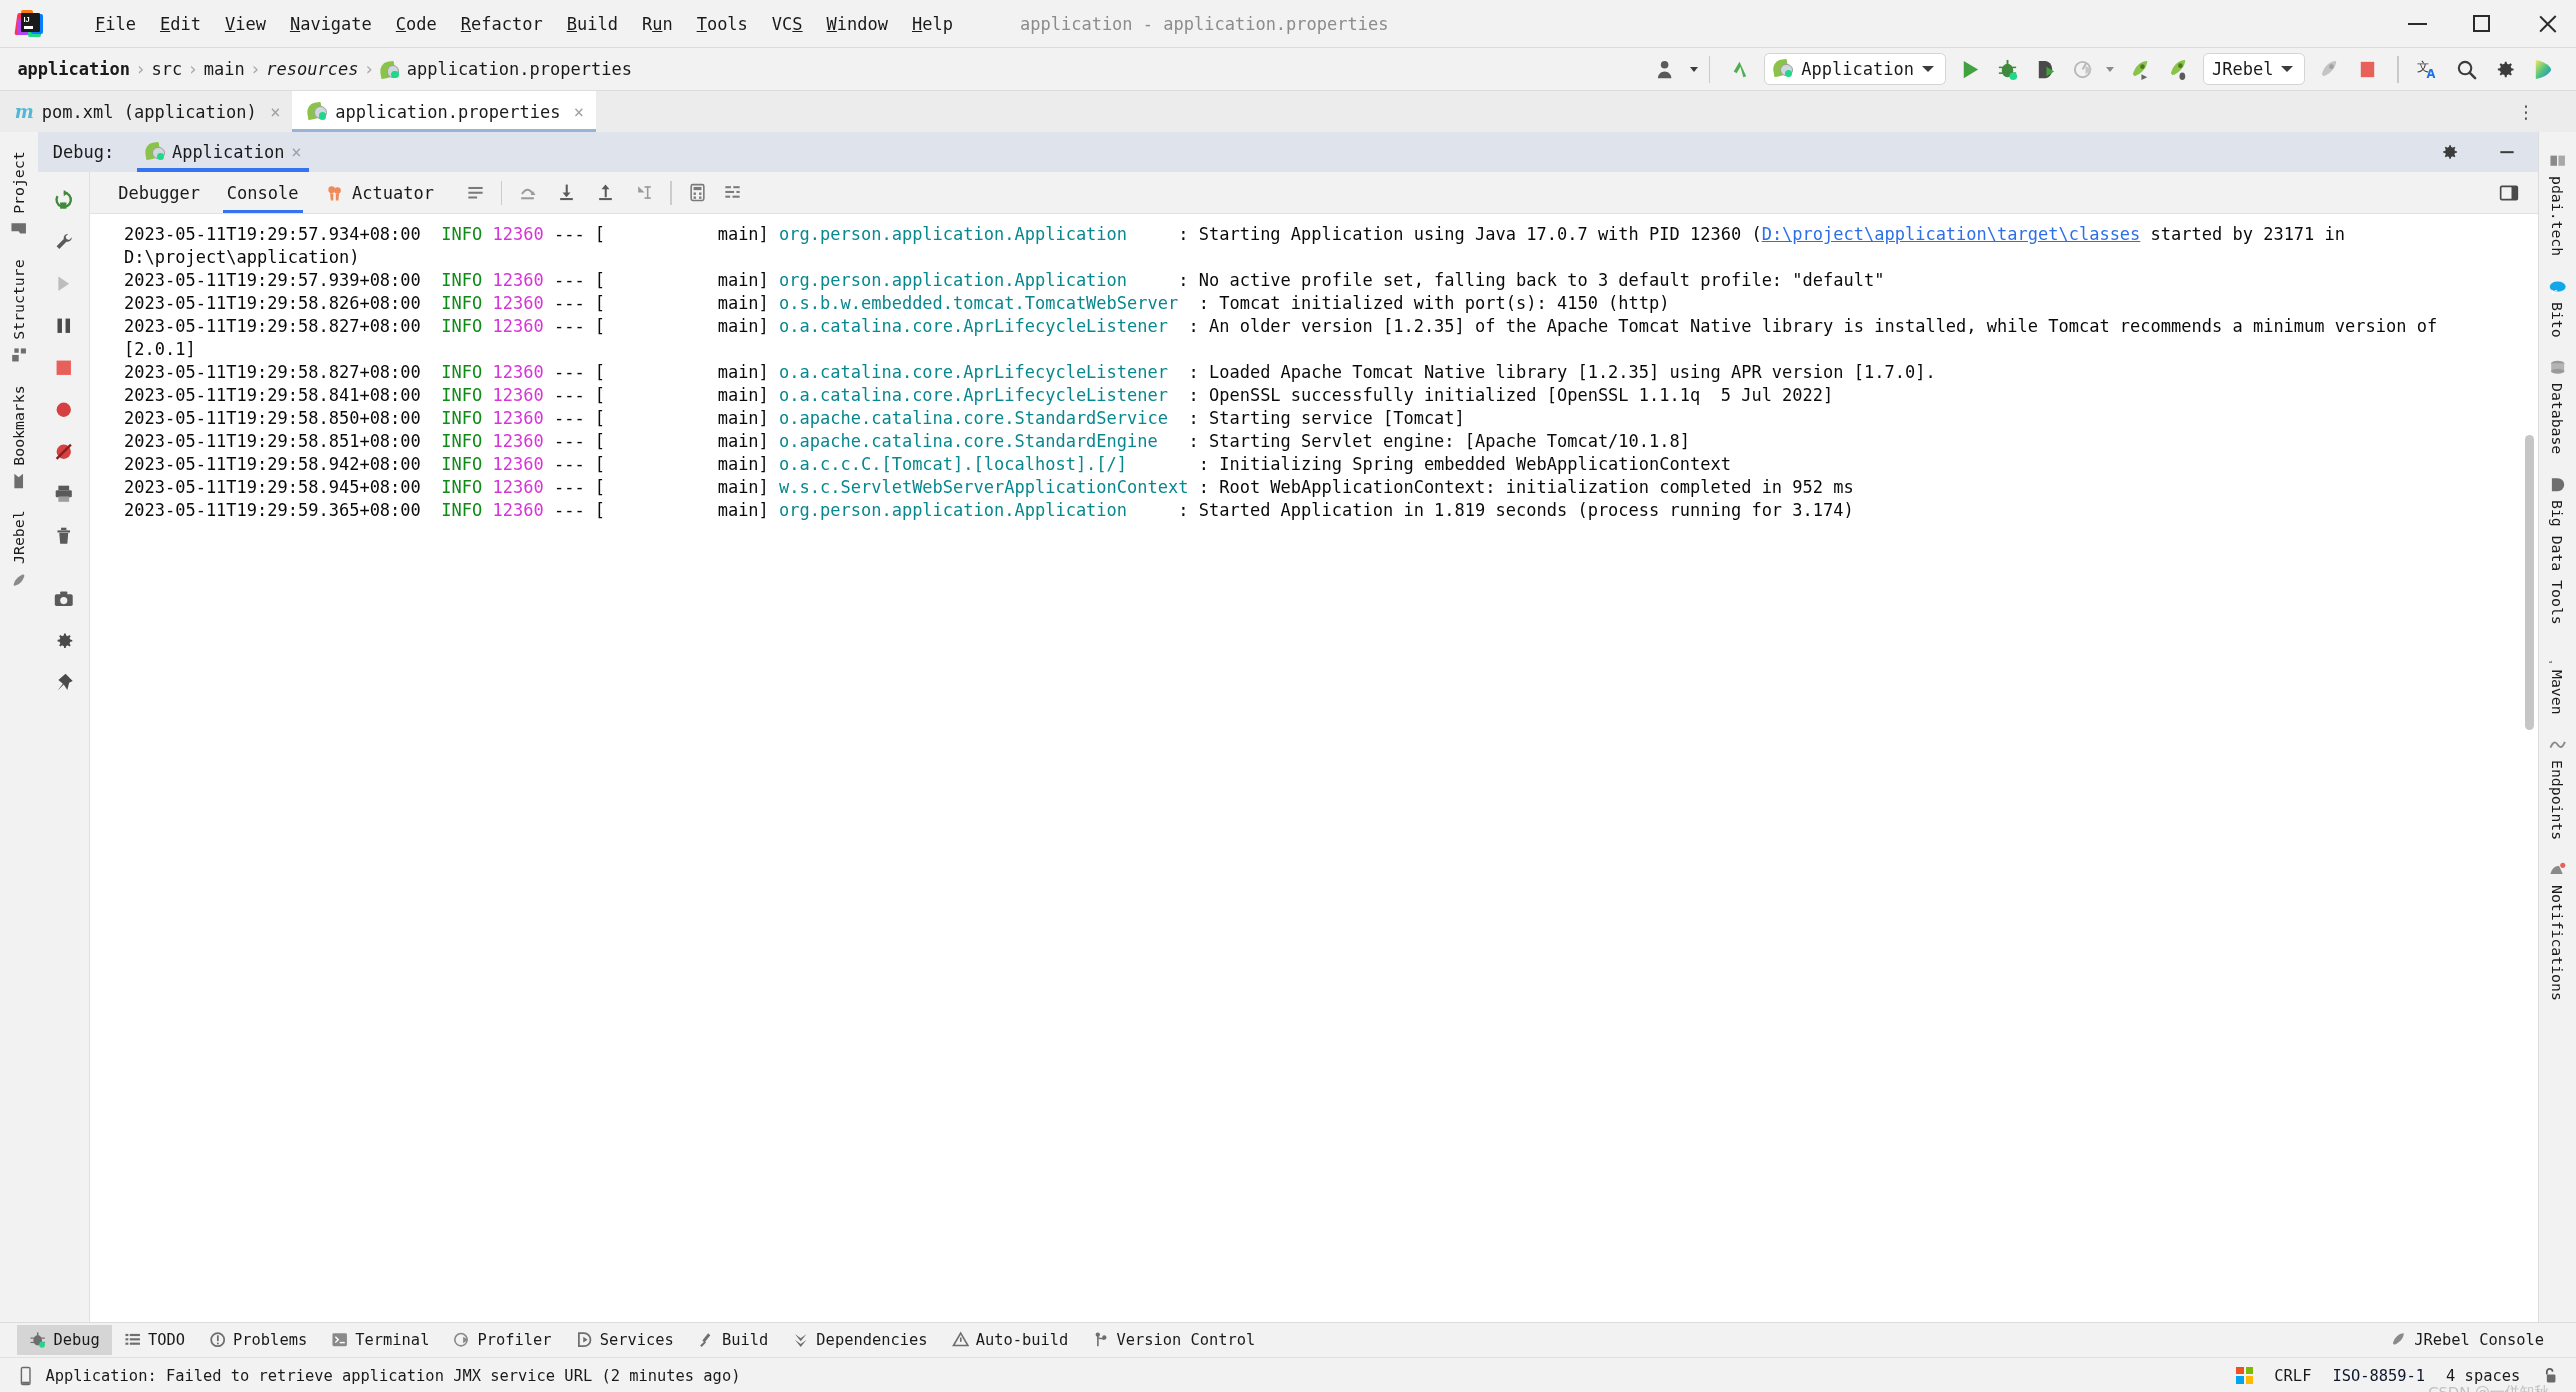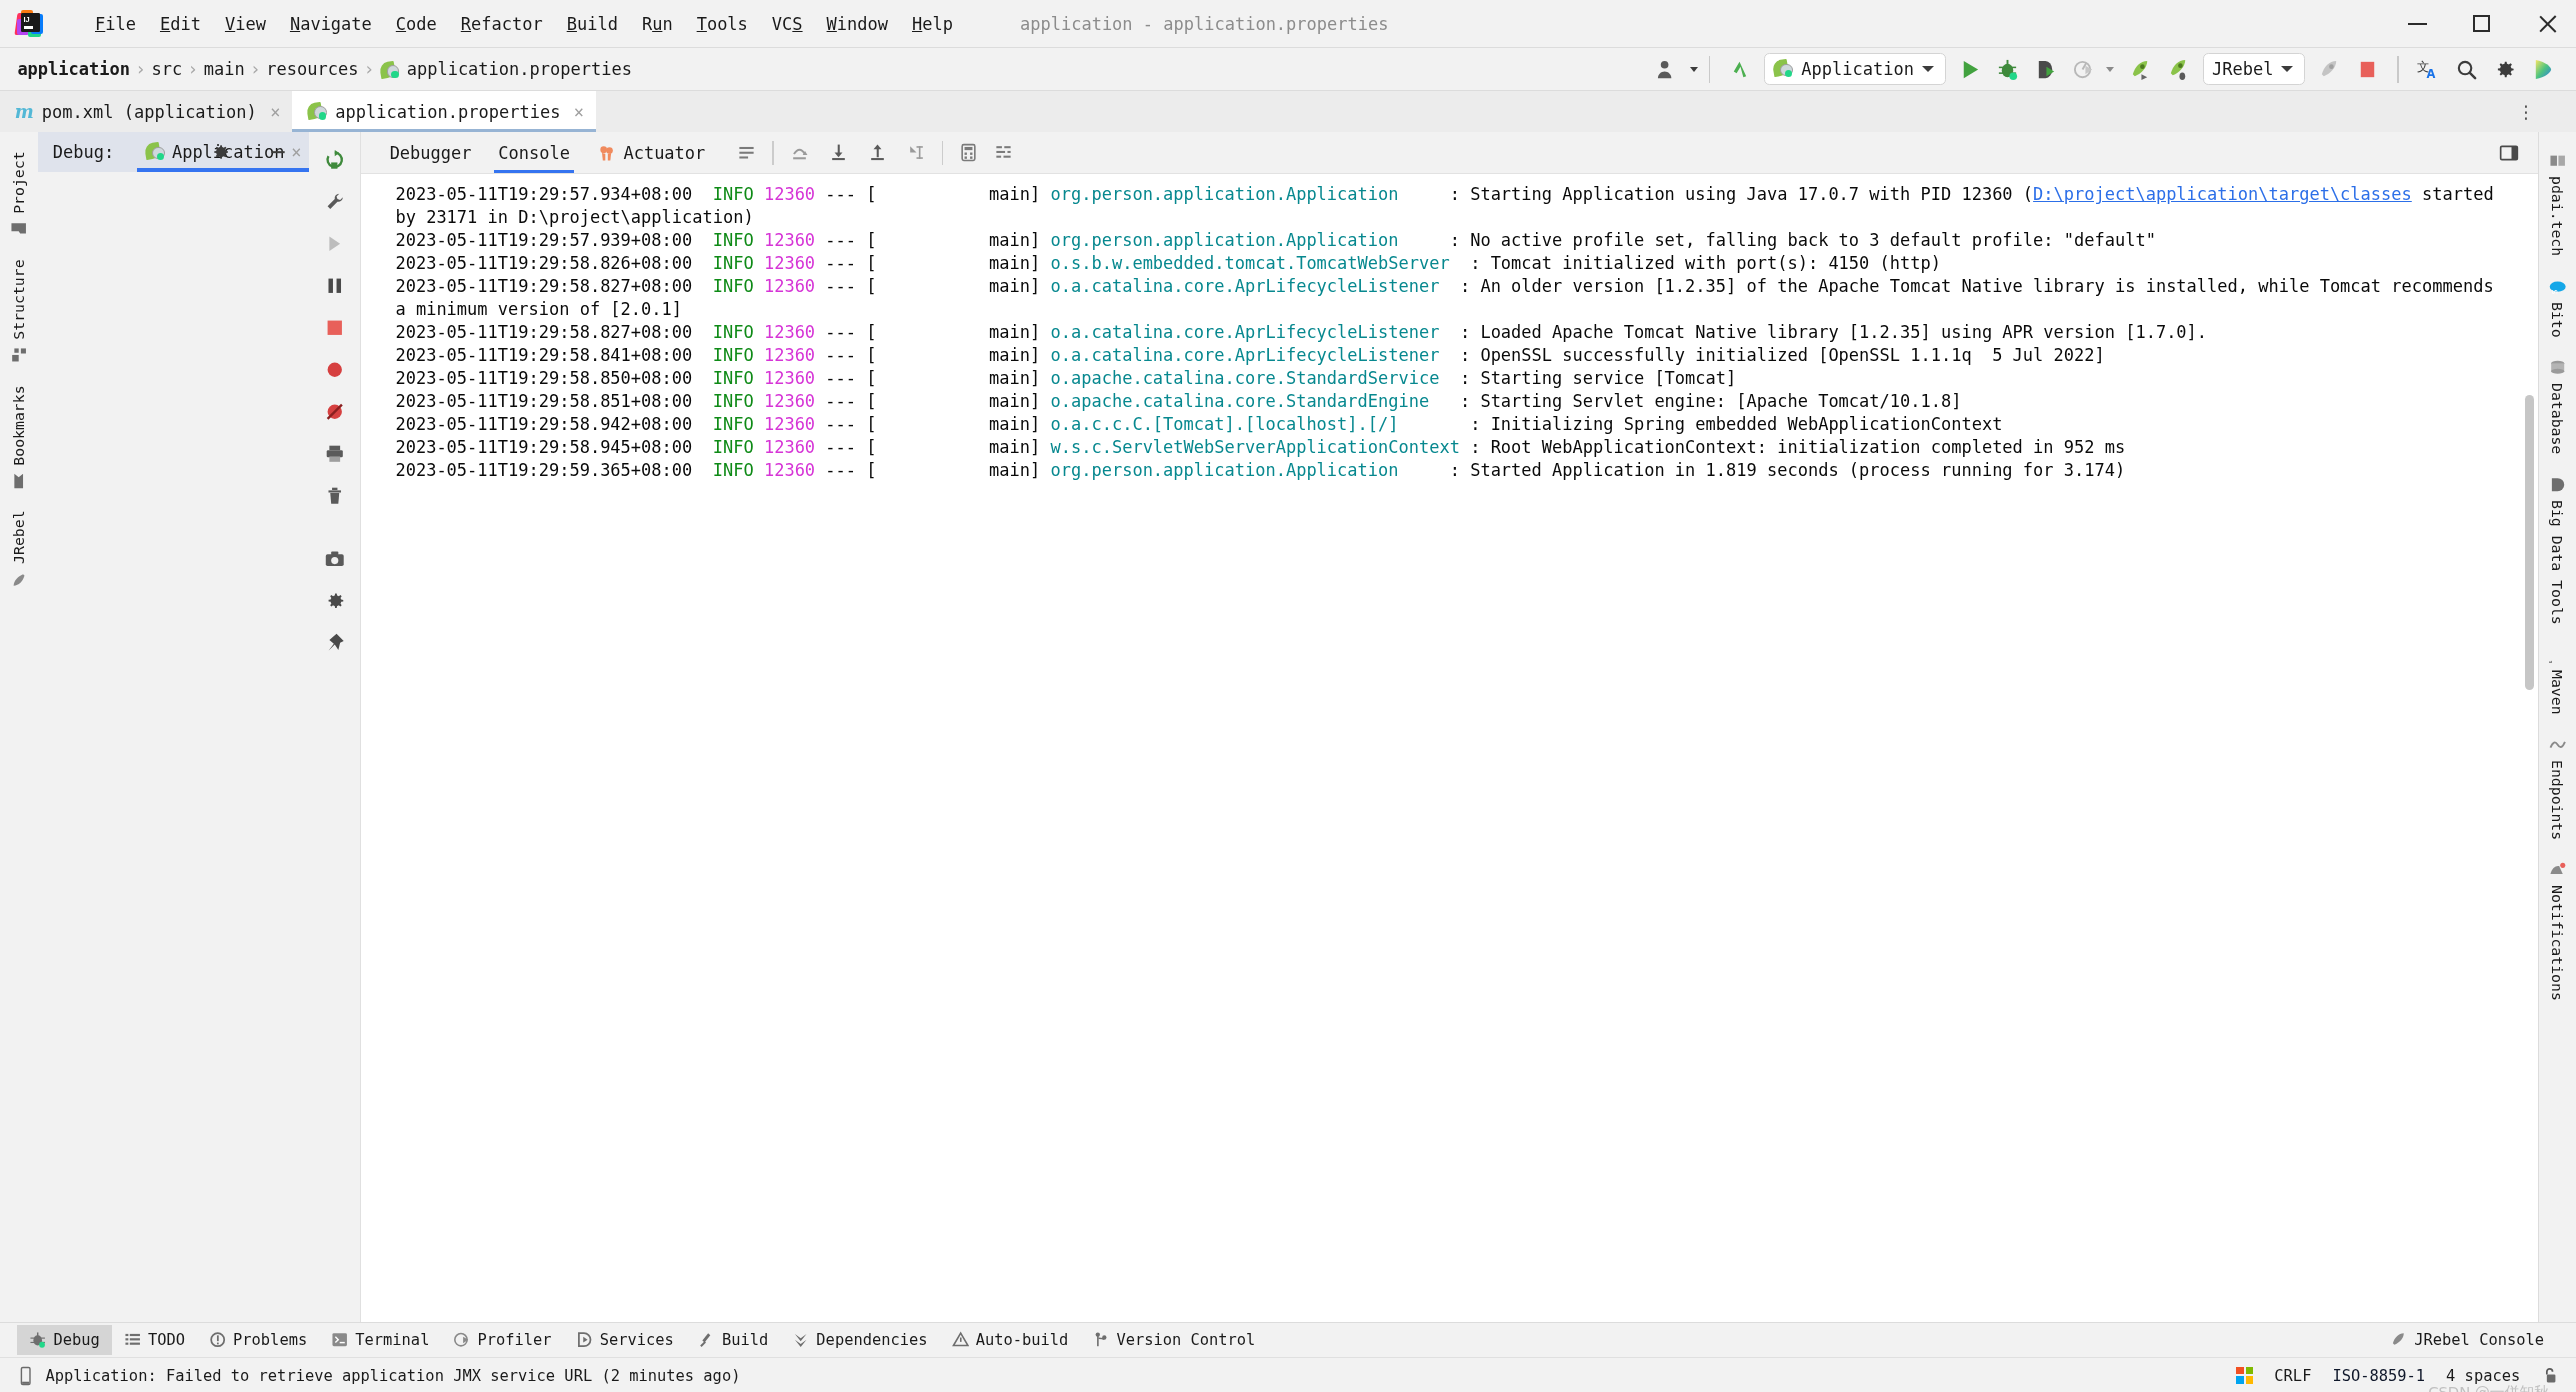--- a/index.html
+++ b/index.html
@@ -126,21 +126,21 @@
   .vlabel {
     writing-mode: vertical-rl;
     font-family: "DejaVu Sans Mono", monospace;
     font-size: 14.8px; color: #1a1a1a; white-space: nowrap;
     display: flex; align-items: center; gap: 6.7px;
     padding: 10.7px 0; cursor: pointer;
   }
   .lbar .vlabel { transform: rotate(180deg); }
   .vico { width: 17.4px; height: 17.4px; flex: 0 0 17.4px; }
 
-  .center { flex: 1 1 auto; display: flex; flex-direction: row; min-width: 0; }
+  .center { flex: 1 1 auto; display: flex; flex-direction: column; min-width: 0; }
 
   
   .dbg-head {
     height: 40px; flex: 0 0 40px;
     background: #dfe3ec;
     display: flex; align-items: center;
     padding-left: 14.8px; position: relative;
   }
   .dbg-label { font-family:"DejaVu Sans Mono", monospace; font-size:17px; color:#1a1a1a; margin-right: 23px;}
   .dbg-tab {
@@ -278,21 +278,21 @@
 </div>
 
 <div class="navbar">
   <div class="crumbs" id="crumbs">
       <span class="crumb bold" style="display: flex; align-items: center;">application</span>
       <span class="crumb-sep">›</span>
       <span class="crumb" style="display: flex; align-items: center;">src</span>
       <span class="crumb-sep">›</span>
       <span class="crumb" style="display: flex; align-items: center;">main</span>
       <span class="crumb-sep">›</span>
-      <span class="crumb" style="display: flex; align-items: center;">resources</span>
+      <span class="crumb" style="display: flex; align-items: center; font-style: italic;">resources</span>
       <span class="crumb-sep">›</span>
       <span class="crumb" style="display: flex; align-items: center;">
         <span class="leaf" style="margin-right:6.7px;width:17.4px;height:17.4px">
           <i class="lf"></i>
           <i class="cir"></i>
           <i class="dot"></i>
         </span>
         <span>application.properties</span>
       </span>
     </div>

